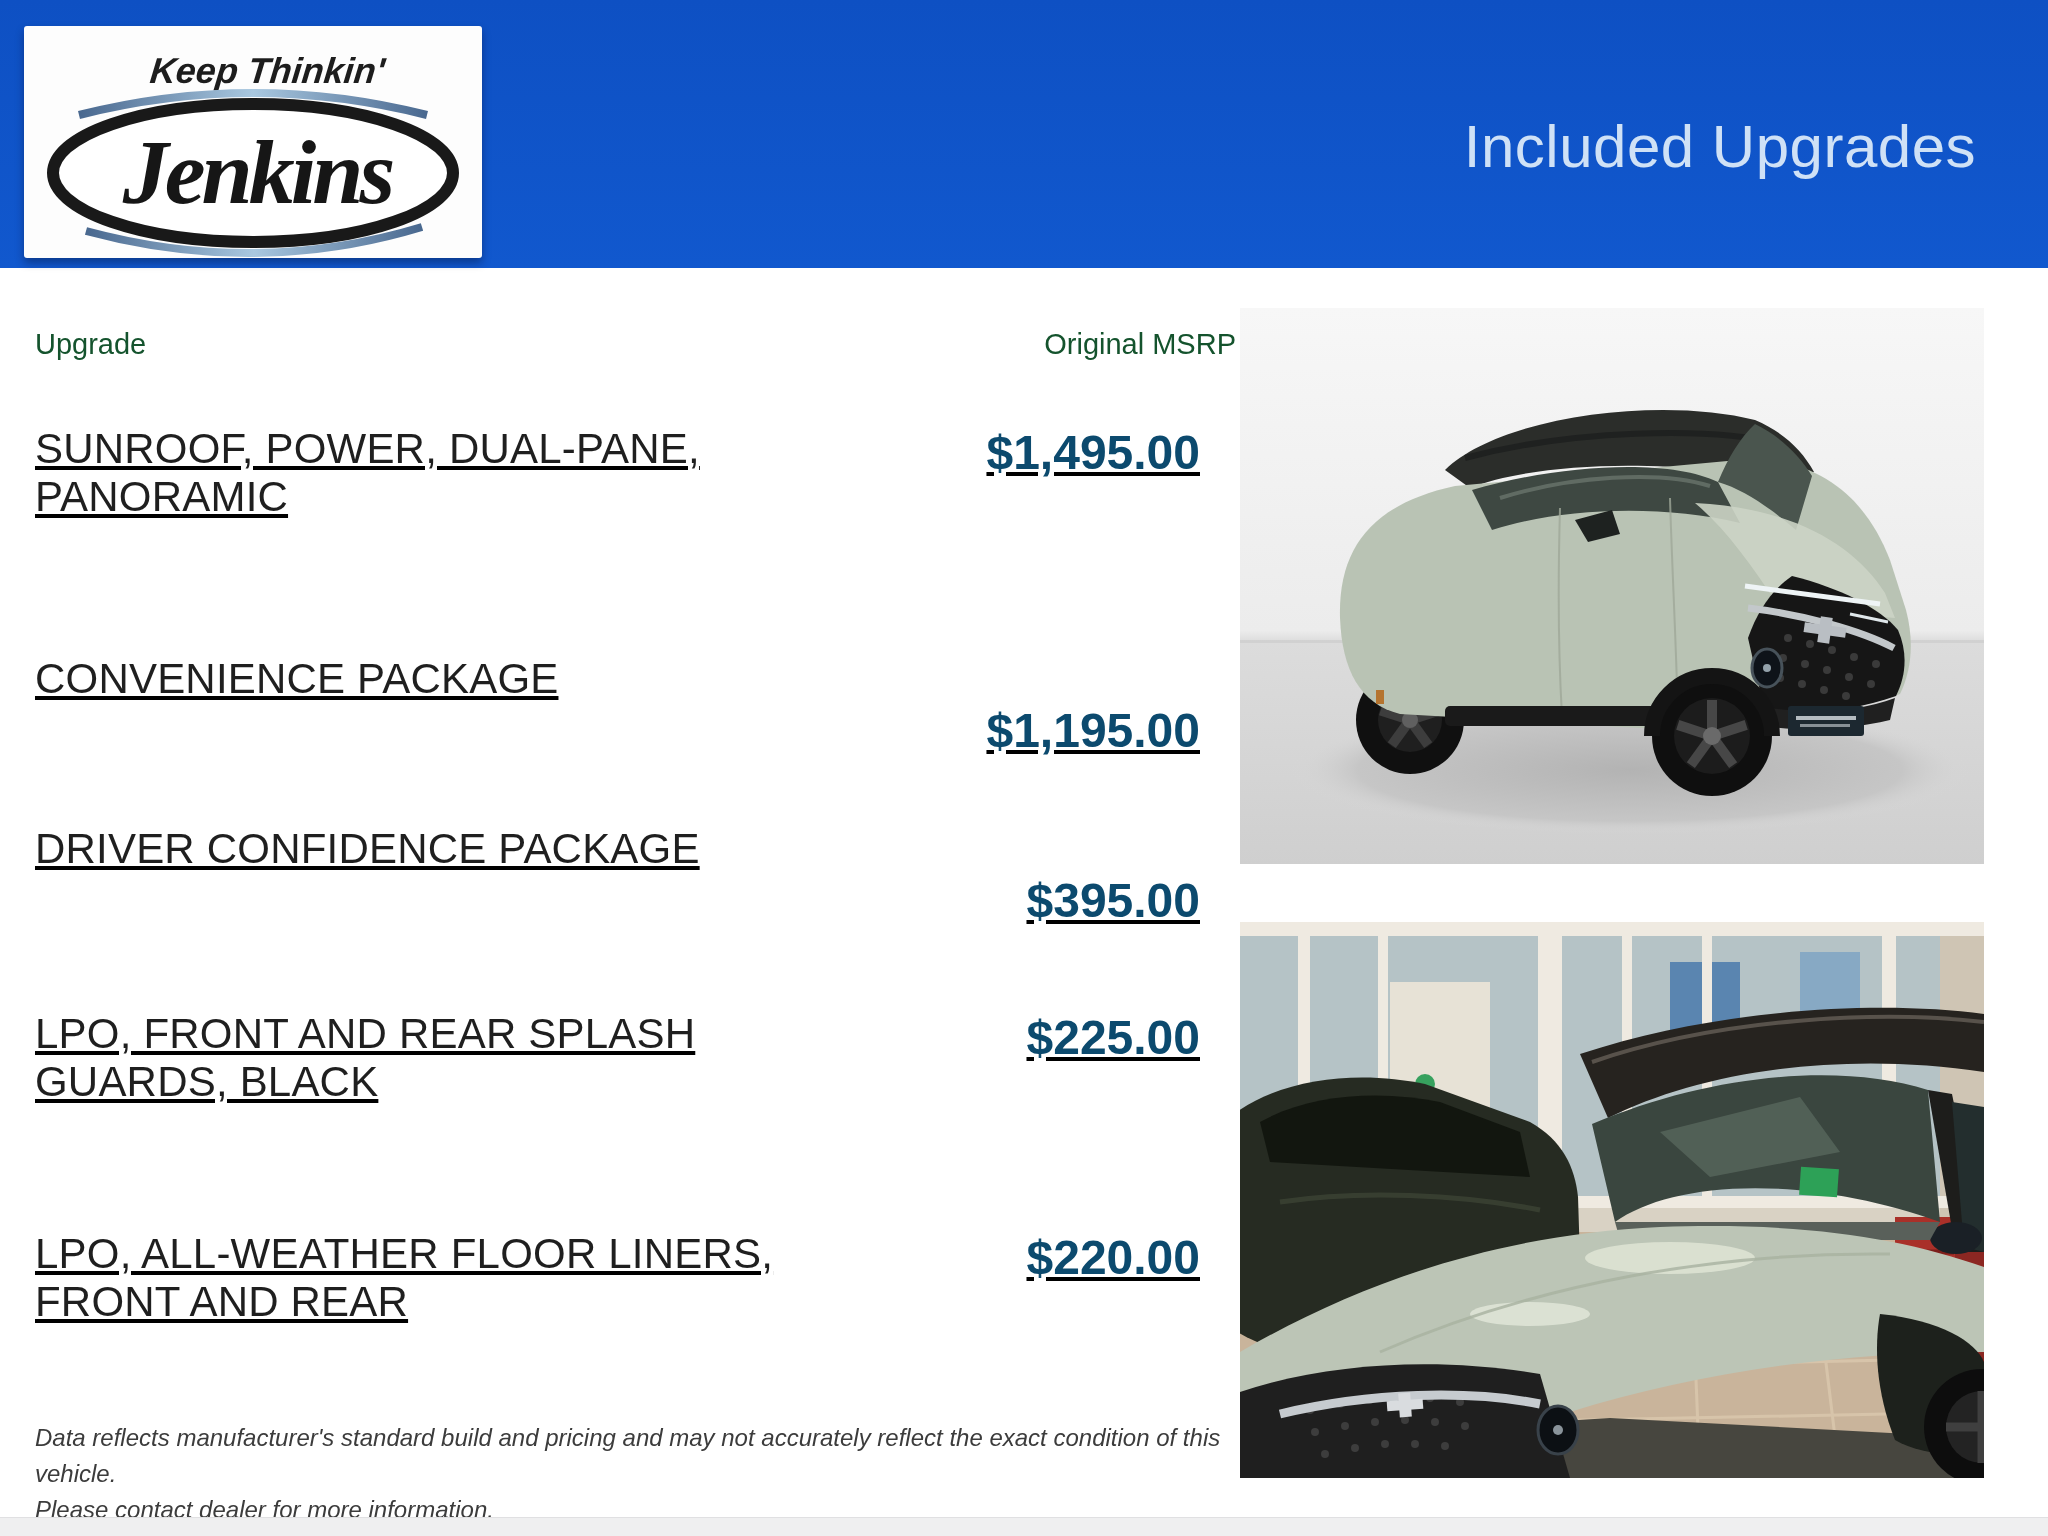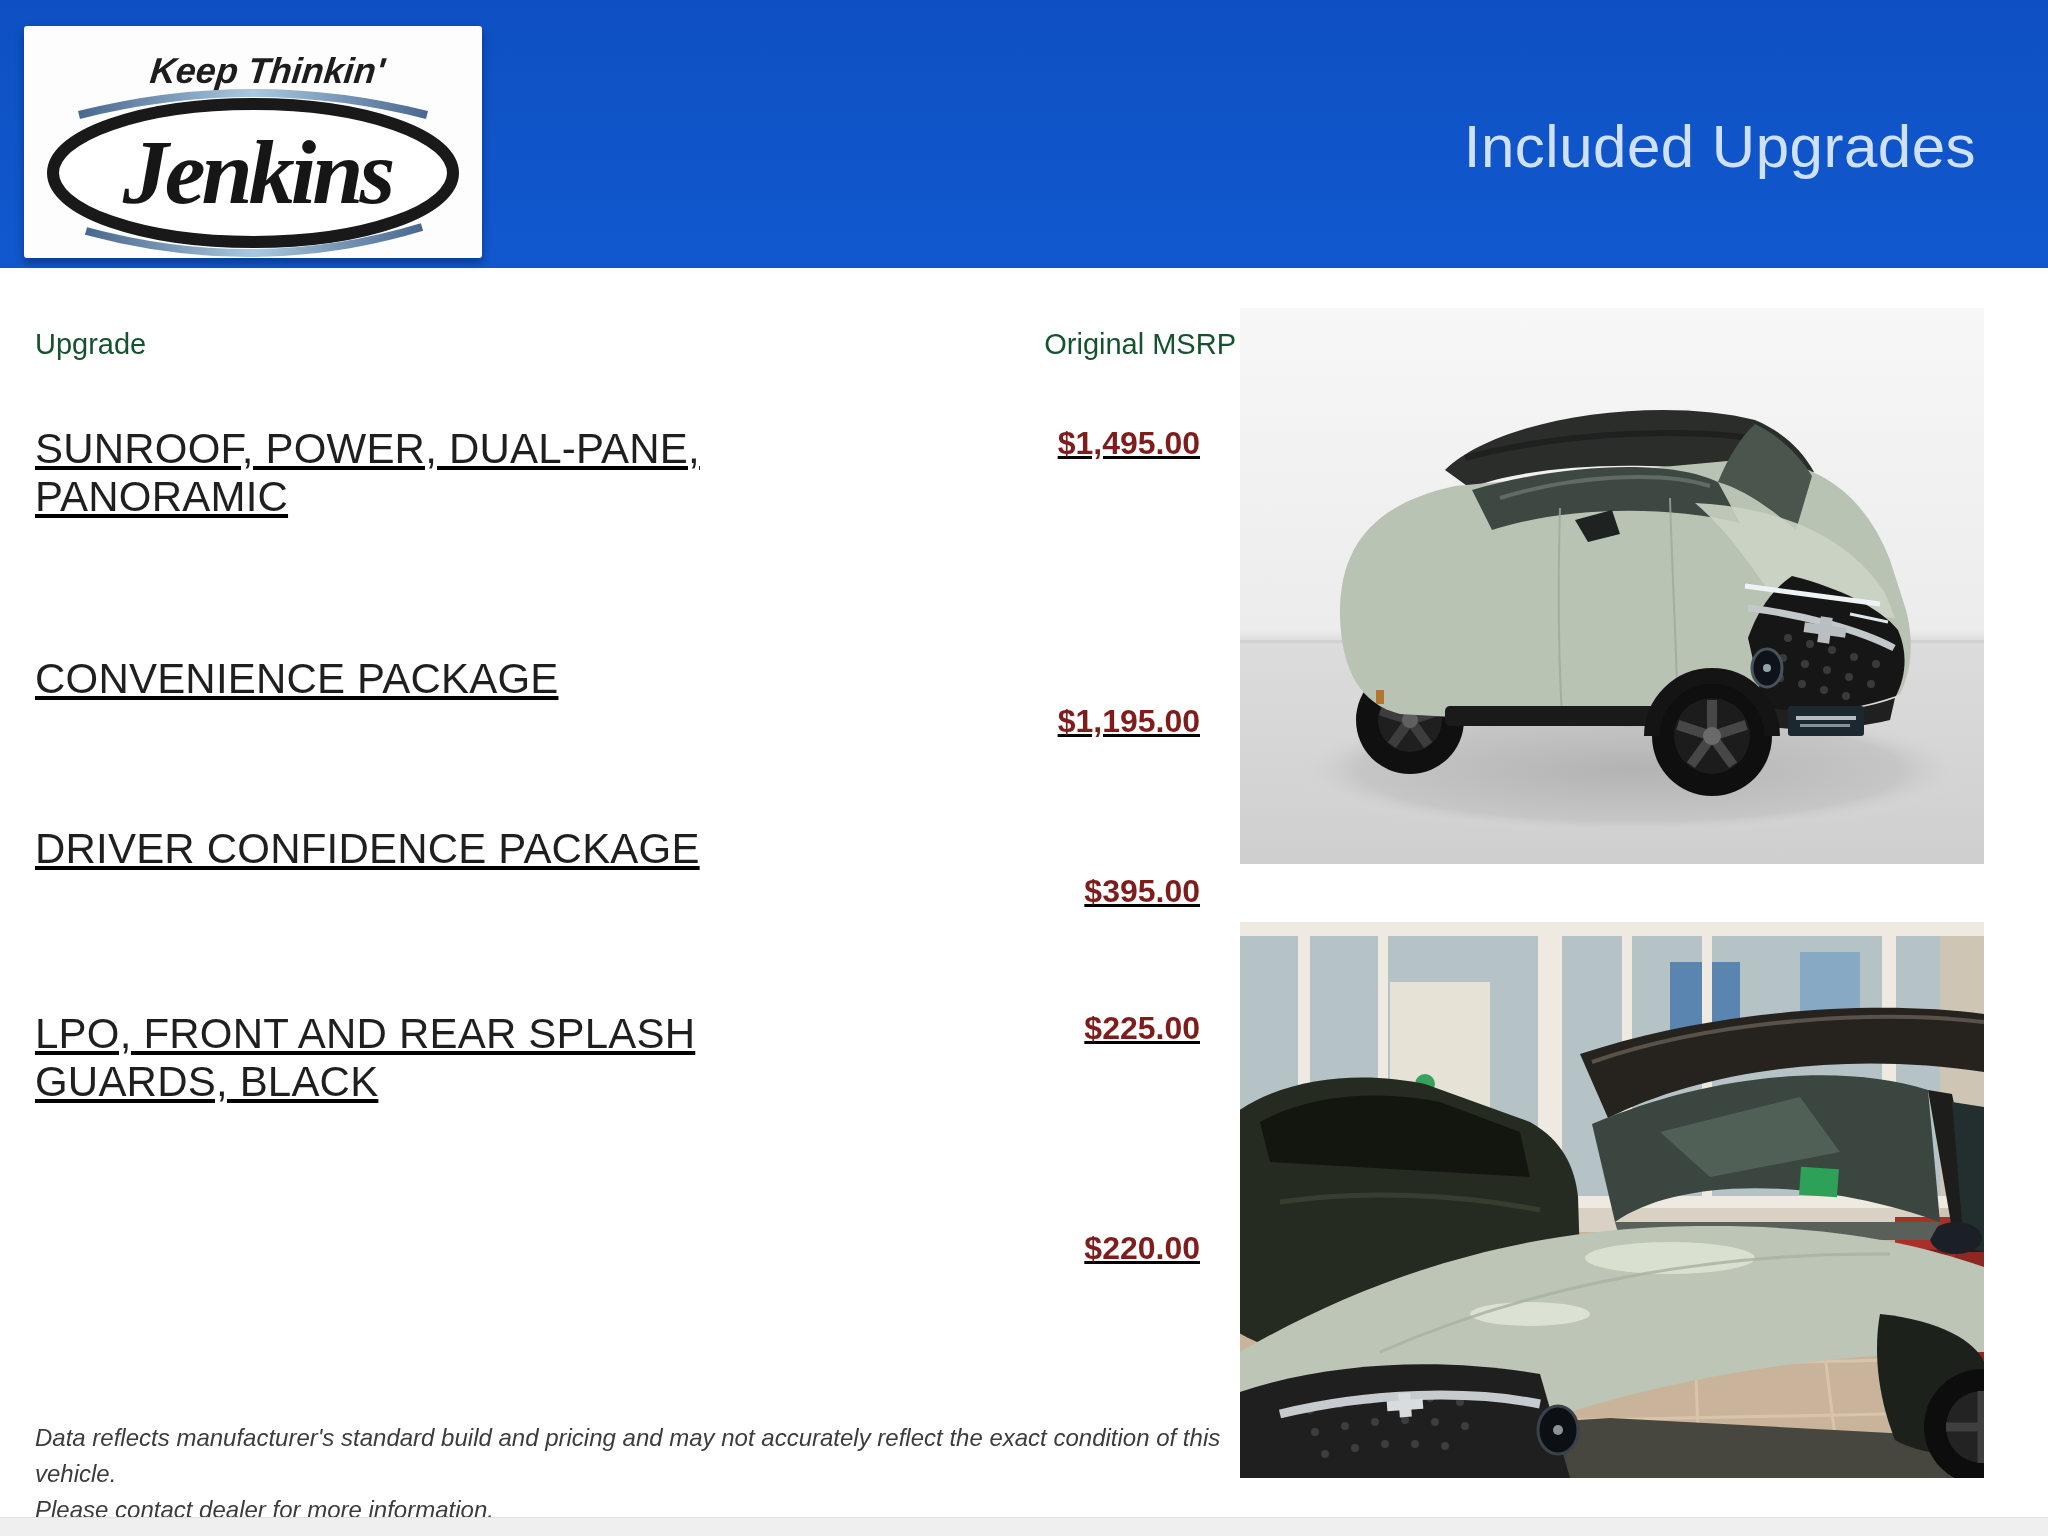--- a/index.html
+++ b/index.html
@@ -21,21 +21,21 @@
   .col-head.msrp{left:936px;top:328px;width:300px;text-align:right;}
 
   .rows{position:absolute;left:35px;top:0;width:1165px;height:1536px;}
   .row{position:absolute;left:0;width:100%;display:flex;text-decoration:underline;}
   .row:nth-of-type(1){top:425px;height:115px;}
   .row:nth-of-type(2){top:655px;height:90px;flex-direction:column;}
   .row:nth-of-type(3){top:825px;height:90px;flex-direction:column;}
   .row:nth-of-type(4){top:1010px;height:115px;}
   .row:nth-of-type(5){top:1230px;height:115px;}
   .cell-label{width:760px;font-size:42px;line-height:48px;color:#1f1f1f;letter-spacing:.2px;}
-  .cell-price{flex:1;text-align:right;font-size:32px;font-weight:700;color:#7f1d1d;}
+  .cell-price{flex:1;text-align:right;font-size:48px;font-weight:700;color:#0c4a6e;}
 
   
   .disclaimer{position:absolute;left:35px;top:1420px;width:1190px;
               font-style:italic;font-size:24px;line-height:36px;color:#3c3c3c;}
 
   
   .photo{position:absolute;left:1240px;width:744px;height:556px;overflow:hidden;}
   .photo svg{display:block;width:100%;height:100%;}
   .photo-studio{top:308px;}
   .photo-showroom{top:922px;}
@@ -85,20 +85,21 @@
     </div>
     <div class="row">
       <div class="cell-label">DRIVER CONFIDENCE PACKAGE</div>
       <div class="cell-price">$395.00</div>
     </div>
     <div class="row">
       <div class="cell-label">LPO, FRONT AND REAR SPLASH GUARDS, BLACK</div>
       <div class="cell-price">$225.00</div>
     </div>
     <div class="row">
+      <div class="cell-label">LPO, ALL-WEATHER FLOOR LINERS, FRONT AND REAR</div>
       <div class="cell-price">$220.00</div>
     </div>
   </div>
 
   <div class="disclaimer">
     <span style="display:block">Data reflects manufacturer's standard build and pricing and may not accurately reflect the exact condition of this vehicle.</span>
     <span style="display:block">Please contact dealer for more information.</span>
   </div>
 
   <div class="photo photo-studio">

